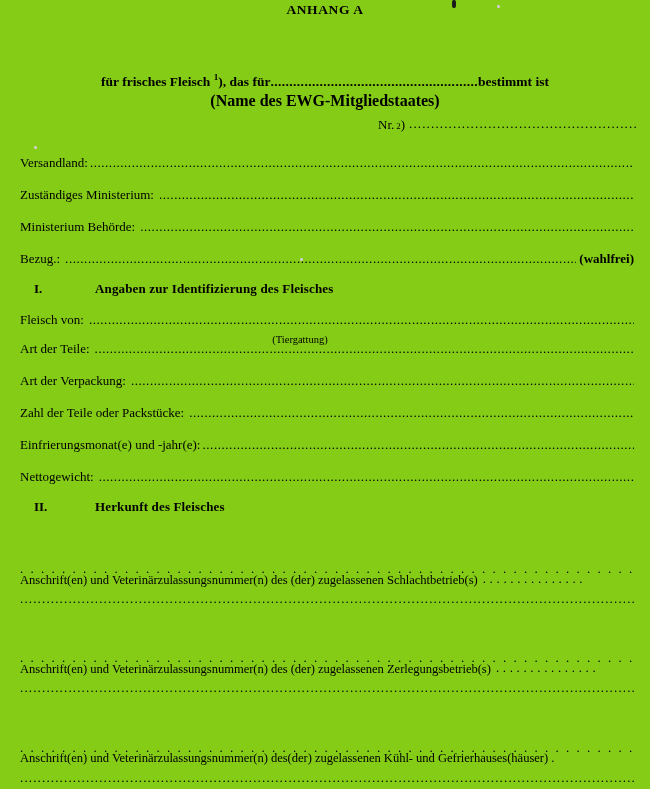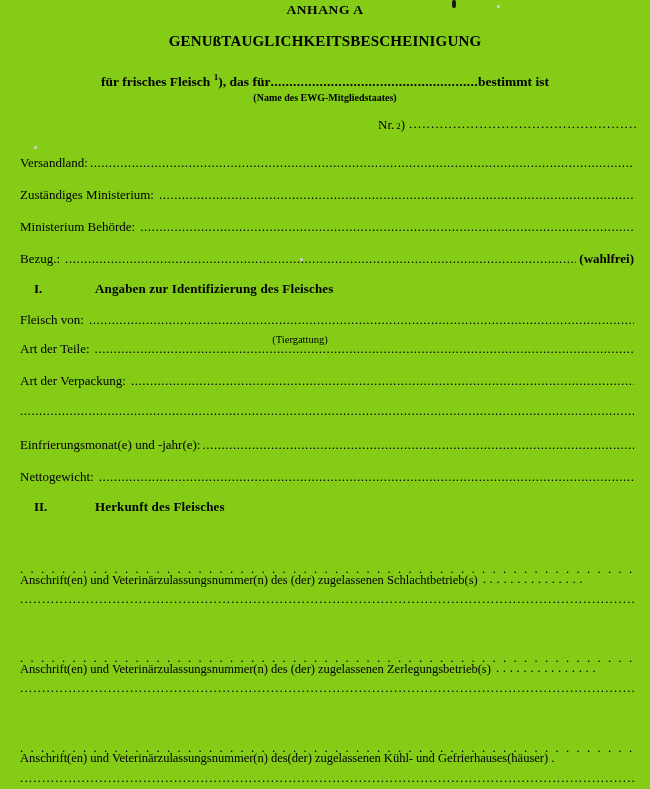--- a/index.html
+++ b/index.html
@@ -34,21 +34,21 @@
   .doc-subtitle {
     font-weight: bold;
     font-size: 15px;
     letter-spacing: 0.2px;
     text-align: center;
     width: 100%;
     left: 0;
   }
   .lead-sub {
     font-weight: bold;
-    font-size: 10px;
+    font-size: 16px;
     text-align: center;
     width: 100%;
     left: 0;
   }
 
   
   .sec-num {
     font-weight: bold;
     font-size: 13px;
   }
@@ -123,21 +123,20 @@
 
 <div id="page">
 
   <div class="speck" style="left:452px; top:0px; width:4px; height:8px;"></div>
   <div class="speck speck-faint" style="left:497px; top:5px; width:3px; height:3px;"></div>
   <div class="speck speck-faint" style="left:34px; top:146px; width:3px; height:3px;"></div>
   <div class="speck speck-faint" style="left:300px; top:258px; width:3px; height:3px;"></div>
 
   <div class="abs doc-title" style="top:2px;">ANHANG A</div>
 
-  <div class="abs doc-subtitle" style="top:33px;">GENUßTAUGLICHKEITSBESCHEINIGUNG</div>
 
   <div class="abs" style="top:72px; left:0; width:100%; text-align:center; font-size:13.5px; font-weight:bold;">
     <span>für frisches Fleisch </span><sup>1</sup><span>), das für</span><span style="letter-spacing:0.4px;">.......................................................</span><span>bestimmt ist</span>
   </div>
 
   <div class="abs lead-sub" style="top:92px;">(Name des EWG-Mitgliedstaates)</div>
 
   <div class="abs" style="top:117px; left:378px; width:258px; font-size:13px; display:flex; align-items:baseline;">
     <span class="field-label">Nr. </span>
       <sup>2</sup>
@@ -180,20 +179,21 @@
     <span class="field-label" style="padding-right:5px;">Art der Teile:</span>
     <span class="dots dots-tight">................................................................................................................................................................................................</span>
   </div>
 
   <div class="abs field-row" style="top:373px; left:20px; width:614px;">
     <span class="field-label" style="padding-right:5px;">Art der Verpackung:</span>
     <span class="dots dots-tight">................................................................................................................................................................................................</span>
   </div>
 
   <div class="abs field-row" style="top:405px; left:20px; width:614px;">
+    <span class="field-label" style="padding-right:5px;">Zahl der Teile oder Packstücke:</span>
     <span class="dots dots-tight">................................................................................................................................................................................................</span>
   </div>
 
   <div class="abs field-row" style="top:437px; left:20px; width:614px;">
     <span class="field-label">Einfrierungsmonat(e) und -jahr(e):</span>
     <span class="dots dots-tight">................................................................................................................................................................................................</span>
   </div>
 
   <div class="abs field-row" style="top:469px; left:20px; width:614px;">
     <span class="field-label" style="padding-right:5px;">Nettogewicht:</span>

